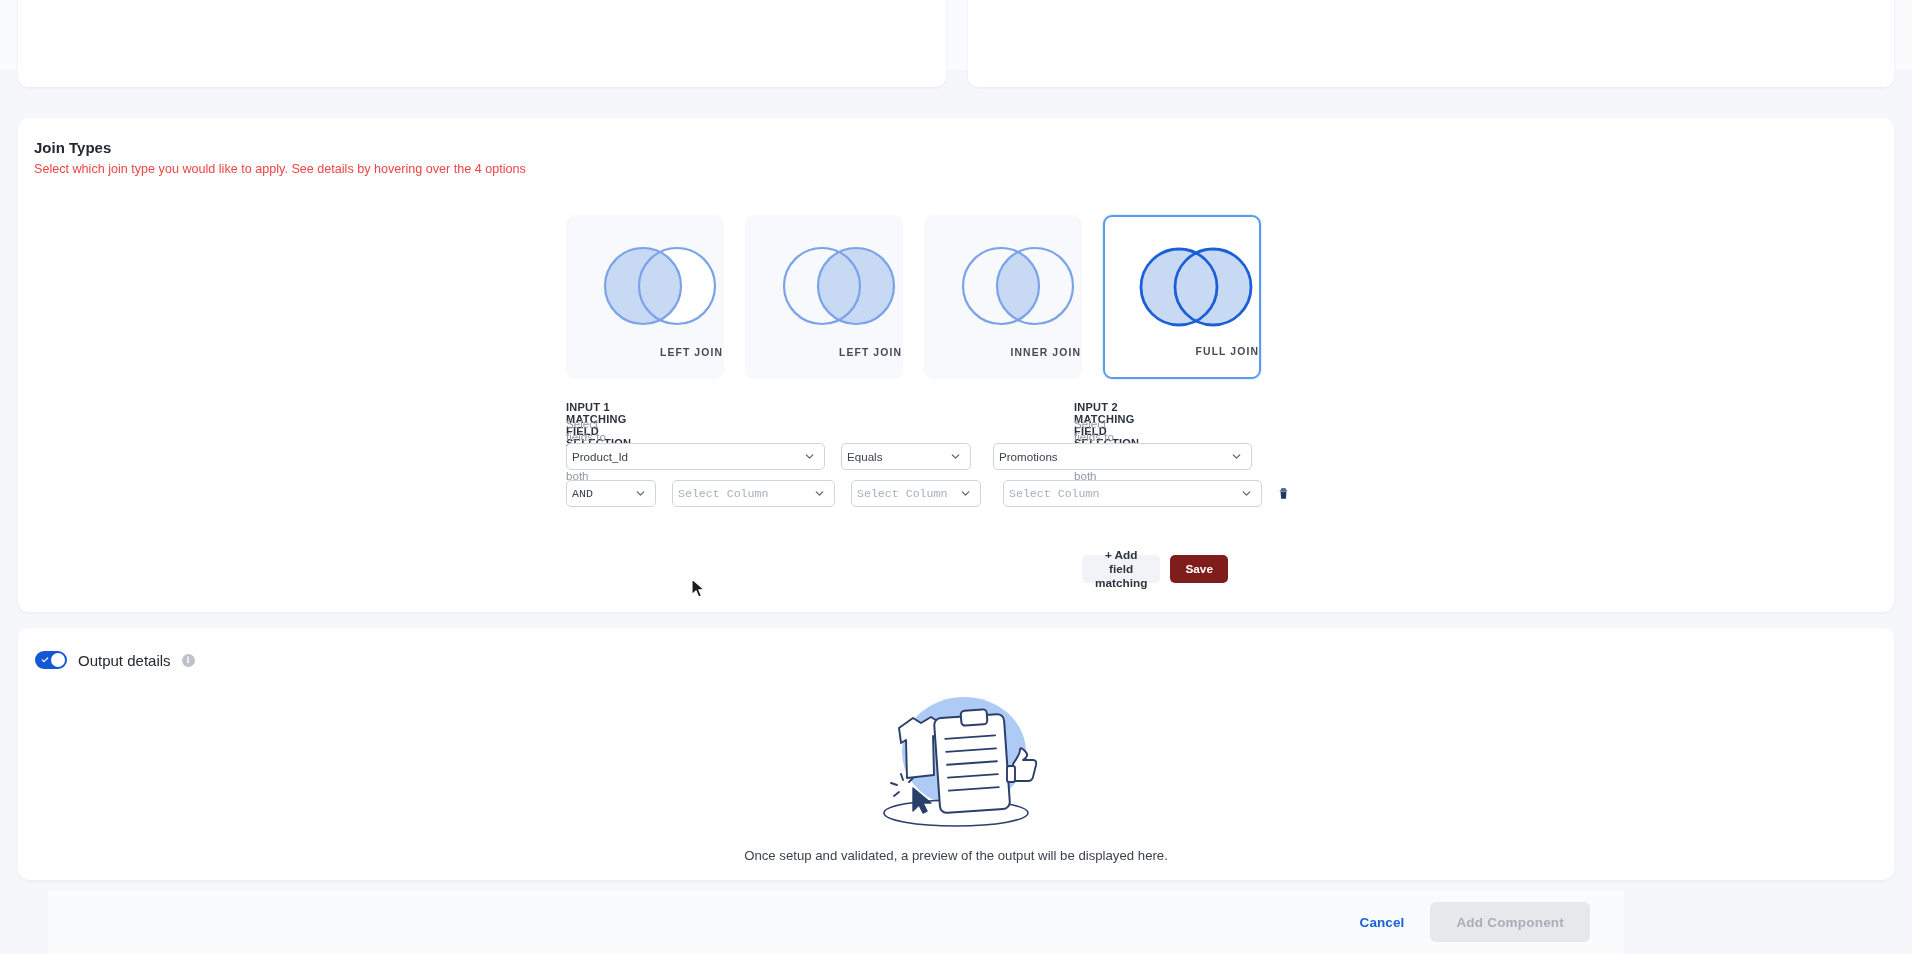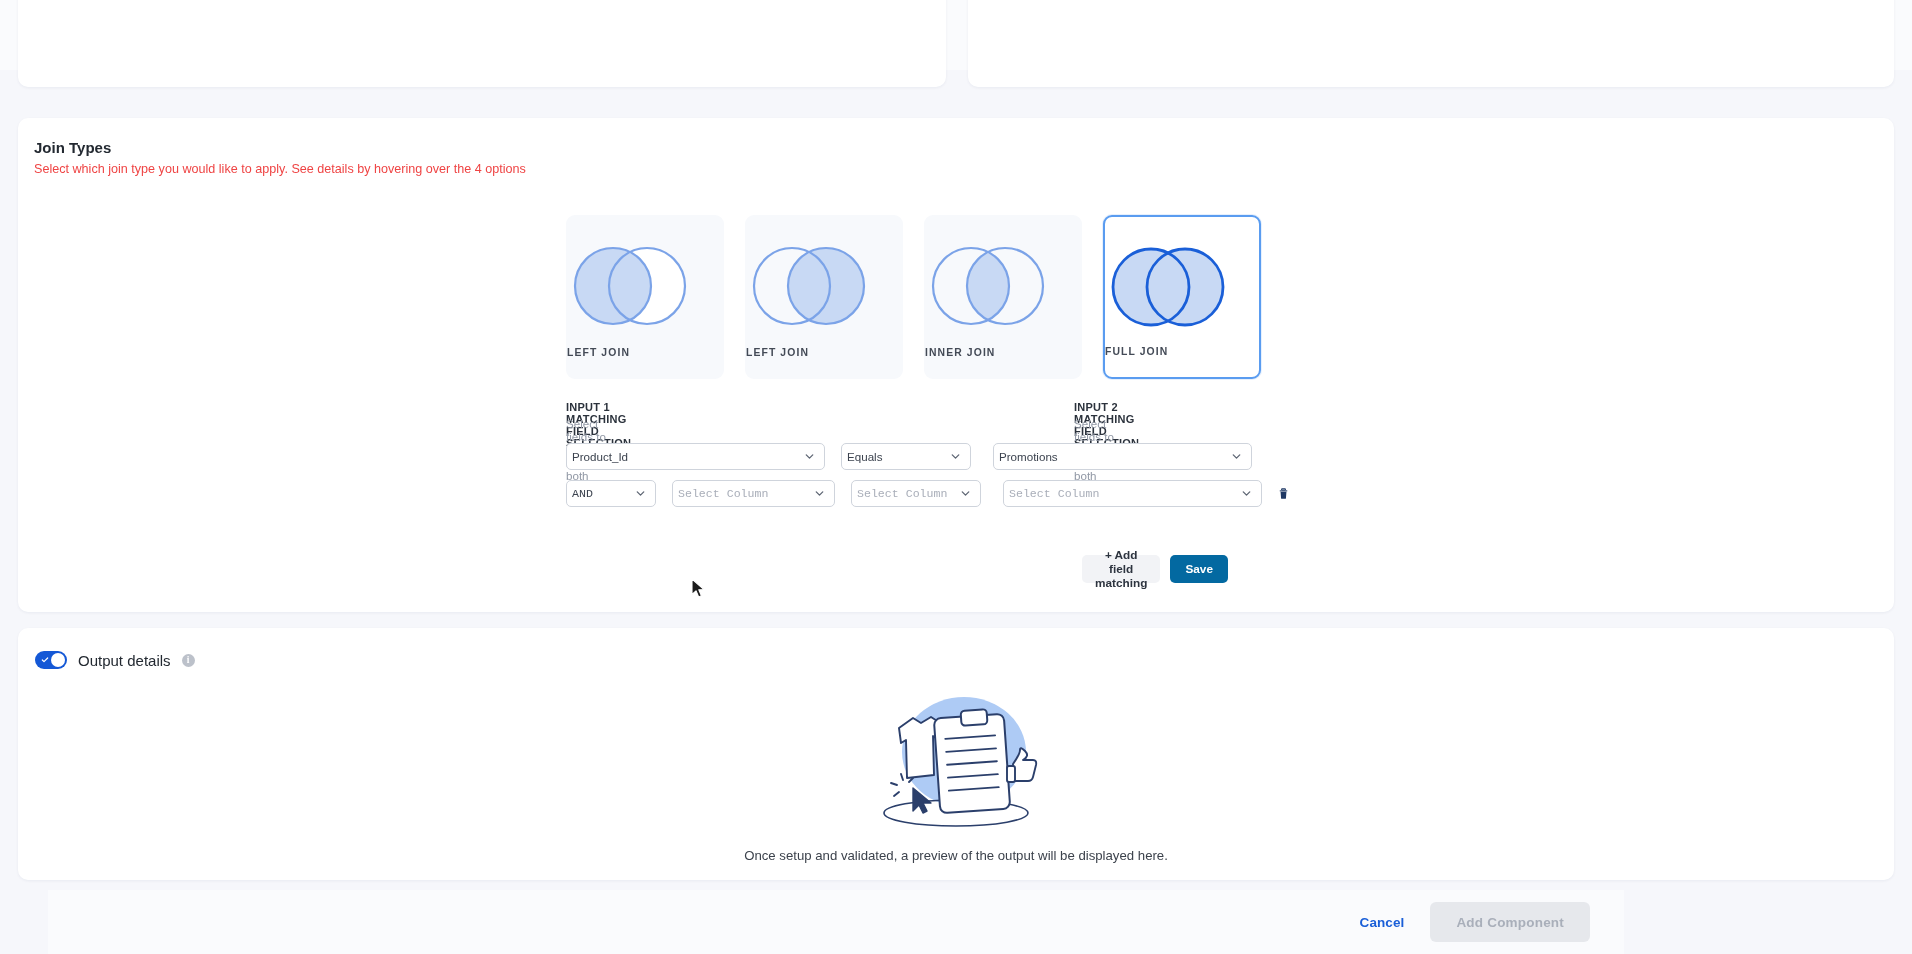--- a/index.html
+++ b/index.html
@@ -57,21 +57,21 @@
   }
 
   
   .join-row {
     position: absolute; left: 548px; top: 97px;
     display: flex; gap: 21px;
   }
   .join-card {
     width: 158px; height: 164px; border-radius: 9px;
     background: #f7f9fc; border: 1px solid transparent;
-    display: flex; flex-direction: column; align-items: flex-start;
+    display: flex; flex-direction: column; align-items: flex-end;
     justify-content: flex-start; cursor: pointer; position: relative;
   }
   .join-card.selected {
     background: #ffffff; border: 2px solid #5a9cf0;
     box-shadow: 0 0 0 1px rgba(90,156,240,.15);
   }
   .venn { margin-top: 22px; }
   .join-label {
     position: absolute; bottom: 20px;
     font-size: 10.4px; font-weight: 600; color: #434a56;
@@ -126,21 +126,21 @@
   }
   .btn-add {
     height: 28px; padding: 0 13px; border-radius: 5px;
     background: #f2f3f6; border: none; cursor: pointer;
     font-size: 11.8px; font-weight: 700; color: #2d343f;
     font-family: "Liberation Sans", sans-serif;
     display: flex; align-items: center;
   }
   .btn-save {
     height: 28px; padding: 8px 15px; border-radius: 5px;
-    background: #0369a1; border: none; cursor: pointer;
+    background: #7f1d1d; border: none; cursor: pointer;
     font-size: 11.8px; font-weight: 700; color: #ffffff;
     font-family: "Liberation Sans", sans-serif;
     display: flex; align-items: center;
   }
 
   
   .card-out {
     position: absolute; left: 18px; top: 628px;
     width: 1876px; height: 252px;
     background: #ffffff; border-radius: 10px;

